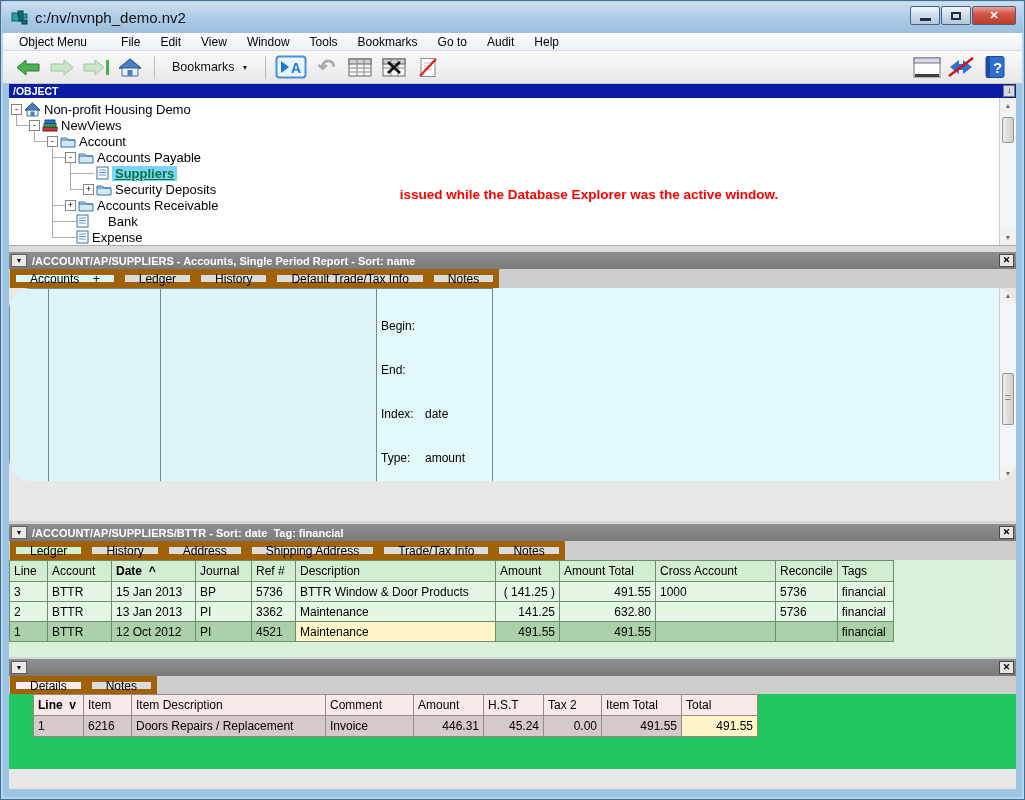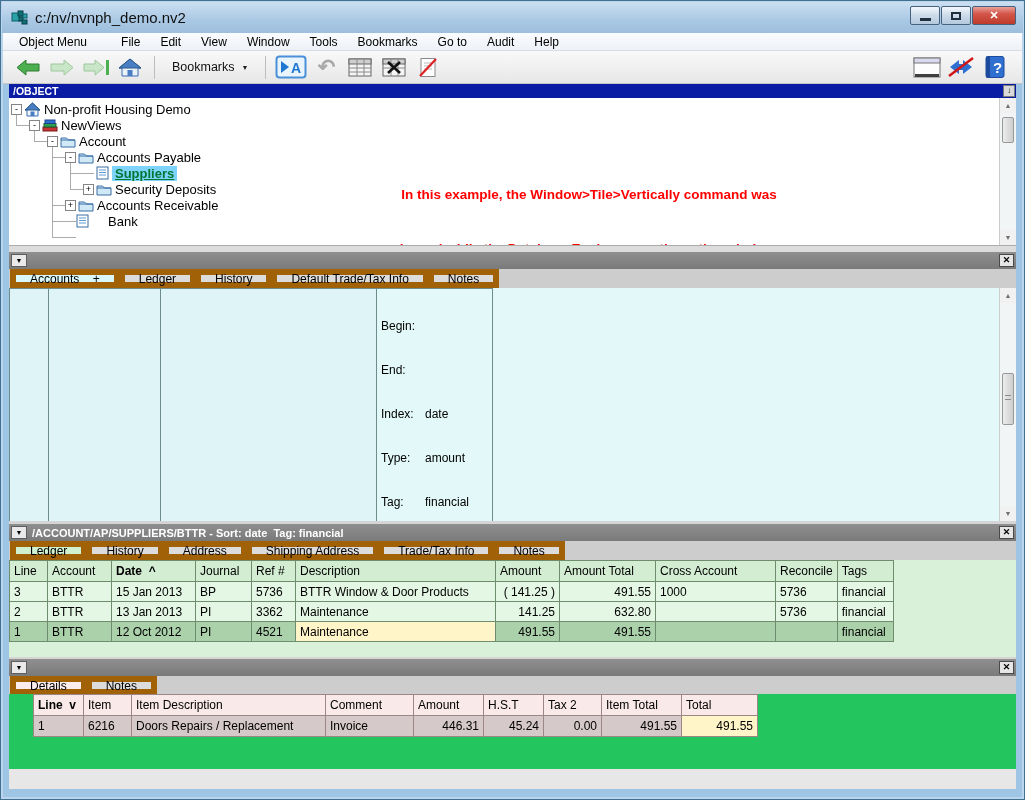--- a/index.html
+++ b/index.html
@@ -69,21 +69,21 @@
     border:1px solid #4A4A4A; color:#000; font-size:9px; font-weight:bold; line-height:11px; text-align:center; }
   .tabrow { position:absolute; left:0; right:0; height:19px; background:#CDCDCD; display:flex;
     align-items:stretch; padding-left:2px; }
   .tab { border:6px solid #a16207; background:#DCDCDC; padding:0 14px; font-size:12px;
     display:flex; align-items:center; white-space:pre; margin-left:-1px; color:#000; }
   .tab.act1 { background:#D9F6F8; }
   .tab.act2 { background:#CFF1CF; }
   .tab.act3 { background:#FBEDED; }
 
   .pbody { position:absolute; left:0; right:0; overflow:hidden; }
-  #p1body { top:204px; height:233px; background:#E3F8F8; }
+  #p1body { top:204px; height:193px; background:#E3F8F8;border-radius:22px; }
   #p2body { top:476px; height:97px;  background:#D9F0D9; }
   #p3body { top:610px; height:75px;  background:#22c55e;padding-left:24px; }
   .gap { position:absolute; left:0; right:0; background:#D5D5D5; }
 
   table.grid { border-collapse:collapse; table-layout:fixed; font-size:12px; margin:0; }
   .grid th, .grid td { padding:1px 4px; overflow:hidden; white-space:pre; font-weight:normal; text-align:left; vertical-align:middle; }
   .g1 th, .g1 td { border:1px solid #6E8C8C; }
   .g2 th, .g2 td { border:1px solid #6E8C6E; }
   .g3 th, .g3 td { border:1px solid #9C8686; }
   .g1 { margin-left:1px; } .g2 { margin:1px 0 0 1px; } .g3 { margin:1px 0 0 1px; }
@@ -315,37 +315,44 @@
             </svg>
           <span class="tlabel">Accounts Receivable</span>
         </div>
         <div class="trow" style="padding-left:67px;gap:16px;">
           <svg class="ticon" width="13" height="14">
               <rect x="1" y="1" width="11" height="12" fill="#fff" stroke="#3A6EA5"></rect>
               <path d="M3 4 h7 M3 6.5 h7 M3 9 h7" stroke="#5B9BD5"></path>
             </svg>
           <span class="tlabel">Bank</span>
         </div>
+        <div class="trow" style="padding-left:67px;">
+          <svg class="ticon" width="13" height="14">
+              <rect x="1" y="1" width="11" height="12" fill="#fff" stroke="#3A6EA5"></rect>
+              <path d="M3 4 h7 M3 6.5 h7 M3 9 h7" stroke="#5B9BD5"></path>
+            </svg>
+          <span class="tlabel">Expense</span>
+        </div>
       </div>
 
       <div class="annot">
-        <span style="display:block">In this example, the Window&gt;Tile&gt;Vertically command was</span>
         <span style="display:block">issued while the Database Explorer was the active window.</span>
       </div>
 
       <div class="vsb" style="top:0; bottom:0;">
         <div class="arr up">▲</div>
         <div class="thumb" style="top:19px; height:26px;"></div>
         <div class="arr dn">▼</div>
       </div>
     </div>
     <div class="tree-hsb"></div>
 
     <div class="phead" style="top:168px;">
       <span class="ddbtn">▼</span>
+      <span>/ACCOUNT/AP/SUPPLIERS - Accounts, Single Period Report - Sort: name</span>
       <span class="xbtn">✕</span>
     </div>
     <div class="tabrow" style="top:185px;">
       <div class="tab act1">Accounts    +</div>
       <div class="tab">Ledger</div>
       <div class="tab">History</div>
       <div class="tab">Default Trade/Tax Info</div>
       <div class="tab">Notes</div>
     </div>
     <div class="pbody" id="p1body">

